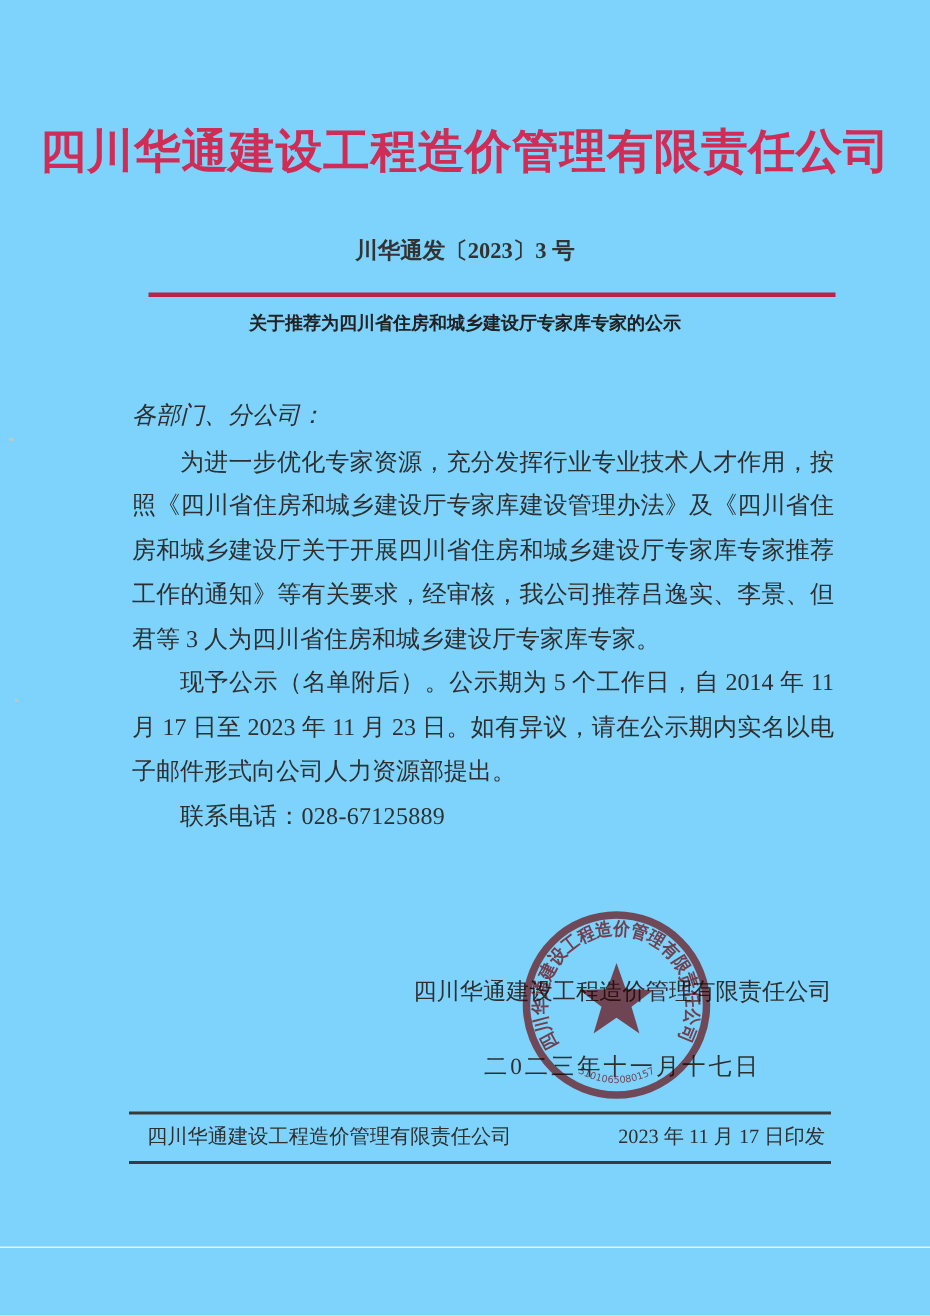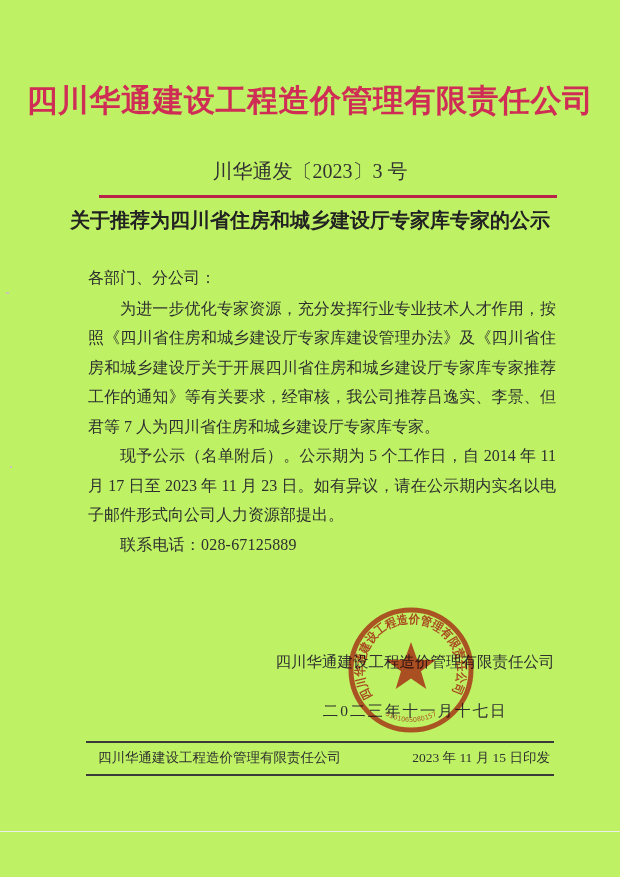--- a/index.html
+++ b/index.html
@@ -1,44 +1,44 @@
 <!DOCTYPE html>
 <html><head>
 <meta charset="utf-8">
 <style>
   html,body { margin:0; padding:0; background:#e8e8e8; }
   .page {
     position:relative; width:620px; height:877px; margin:0 auto;
-    background:#bef264; overflow:hidden;
+    background:#7dd3fc; overflow:hidden;
     font-family:"Liberation Serif","DejaVu Serif",serif;
     color:#2f2f2f;
   }
   .company-title {
     position:absolute; top:80px; left:0; right:0;
     text-align:center; font-size:31px; font-weight:bold;
     color:#cf2d55; letter-spacing:0.5px; white-space:nowrap;
   }
   .doc-number {
     position:absolute; top:158px; left:0; right:0;
-    text-align:center; font-size:20px; color:#333;
+    text-align:center; font-size:15px; color:#333;font-weight:bold;
   }
   .red-rule {
     position:absolute; top:195px; left:99px; width:458px; height:3px;
     background:#b8234a;
   }
   .notice-title {
     position:absolute; top:207px; left:0; right:0;
-    text-align:center; font-size:20px; font-weight:bold; color:#222;
+    text-align:center; font-size:12px; font-weight:bold; color:#222;
     white-space:nowrap;
   }
   .content {
     position:absolute; top:263px; left:88px; width:468px;
     font-size:16px; line-height:29.5px; text-align:justify;
   }
-  .salutation { margin:0 0 1px 0; }
+  .salutation { margin:0 0 1px 0;font-style:italic; }
   .para { margin:0; text-indent:2em; }
   .hang { margin:0 0 0 2em; text-indent:0; }
   .mono-num { letter-spacing:0.2px; }
   .signature {
     position:absolute; top:649px; left:268px; width:294px;
     text-align:center; font-size:15.5px; color:#2f2f2f;
   }
   .sign-company { line-height:26px; white-space:nowrap; }
   .sign-date { margin-top:26px; letter-spacing:2px; }
   .seal {
@@ -72,21 +72,21 @@
   <div class="company-title">四川华通建设工程造价管理有限责任公司</div>
 
   <div class="doc-number">川华通发〔2023〕3 号</div>
 
   <div class="red-rule"></div>
 
   <div class="notice-title">关于推荐为四川省住房和城乡建设厅专家库专家的公示</div>
 
   <div class="content">
     <p class="salutation">各部门、分公司：</p>
-    <p class="para">为进一步优化专家资源，充分发挥行业专业技术人才作用，按照《四川省住房和城乡建设厅专家库建设管理办法》及《四川省住房和城乡建设厅关于开展四川省住房和城乡建设厅专家库专家推荐工作的通知》等有关要求，经审核，我公司推荐吕逸实、李景、但君等 7 人为四川省住房和城乡建设厅专家库专家。</p>
+    <p class="para">为进一步优化专家资源，充分发挥行业专业技术人才作用，按照《四川省住房和城乡建设厅专家库建设管理办法》及《四川省住房和城乡建设厅关于开展四川省住房和城乡建设厅专家库专家推荐工作的通知》等有关要求，经审核，我公司推荐吕逸实、李景、但君等 3 人为四川省住房和城乡建设厅专家库专家。</p>
     <p class="para">现予公示（名单附后）。公示期为 5 个工作日，自 2014 年 11 月 17 日至 2023 年 11 月 23 日。如有异议，请在公示期内实名以电子邮件形式向公司人力资源部提出。</p>
     <p class="hang mono-num">联系电话：028-67125889</p>
   </div>
 
   <div class="signature">
     <div class="sign-company">四川华通建设工程造价管理有限责任公司</div>
     <div class="sign-date">二0二三年十一月十七日</div>
   </div>
 
   <svg class="seal" viewBox="0 0 150 140" xmlns="http://www.w3.org/2000/svg">
@@ -100,21 +100,21 @@
       <textPath href="#ringPath" textLength="200" lengthAdjust="spacingAndGlyphs">四川华通建设工程造价管理有限责任公司</textPath>
     </text>
     <text font-size="6.5" fill="#df3b3d" opacity="0.85" text-anchor="middle" font-family="DejaVu Sans, sans-serif">
       <textPath href="#codePath" startOffset="50%">5101065080157</textPath>
     </text>
   </svg>
 
   <div class="footer-rule-top"></div>
   <div class="footer-row">
     <span>四川华通建设工程造价管理有限责任公司</span>
-    <span>2023 年 11 月 15 日印发</span>
+    <span>2023 年 11 月 17 日印发</span>
   </div>
   <div class="footer-rule-bottom"></div>
 
   <div class="scan-line"></div>
   <div class="speck speck1"></div>
   <div class="speck speck2"></div>
 
 </div>
 
 </body></html>

